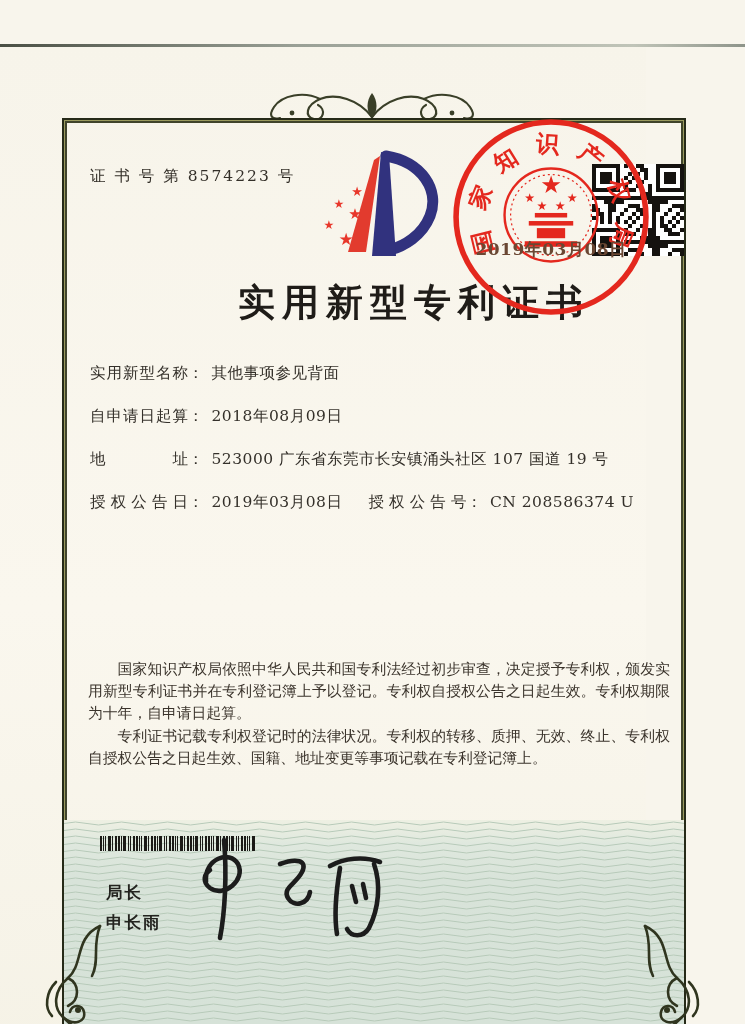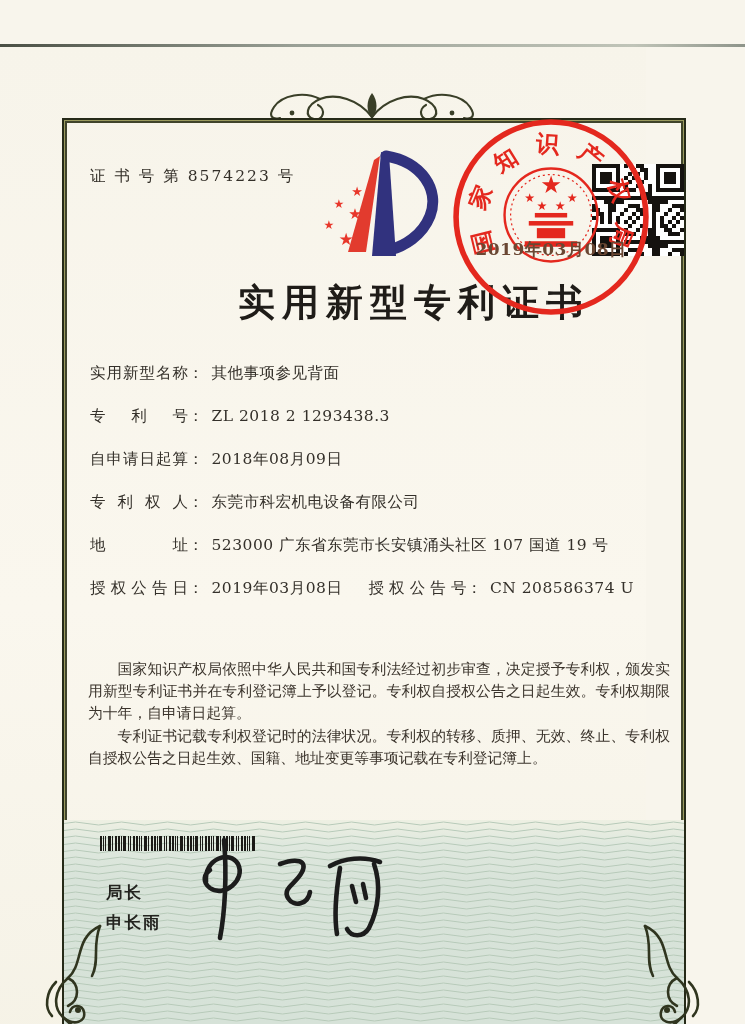--- a/index.html
+++ b/index.html
@@ -102,27 +102,21 @@
         </g>
     </svg>
 
     <h1 class="abs title">实用新型专利证书</h1>
 
     <div class="abs fields">
       <div class="frow">
         <span class="flabel">实用新型名称</span><span class="fcolon">：</span><span class="fvalue">其他事项参见背面</span>
       </div>
       <div class="frow">
-        <span class="flabel">专利号</span><span class="fcolon">：</span><span class="fvalue">ZL 2018 2 1293438.3</span>
-      </div>
-      <div class="frow">
         <span class="flabel">自申请日起算</span><span class="fcolon">：</span><span class="fvalue">2018年08月09日</span>
-      </div>
-      <div class="frow">
-        <span class="flabel">专利权人</span><span class="fcolon">：</span><span class="fvalue">东莞市科宏机电设备有限公司</span>
       </div>
       <div class="frow">
         <span class="flabel">地址</span><span class="fcolon">：</span><span class="fvalue">523000 广东省东莞市长安镇涌头社区 107 国道 19 号</span>
       </div>
       <div class="frow">
         <span class="flabel">授权公告日</span><span class="fcolon">：</span><span class="fvalue">2019年03月08日</span><span class="flabel g2">授权公告号</span><span class="fcolon">：</span><span class="fvalue">CN 208586374 U</span>
       </div>
     </div>
 
     <div class="abs bodytext">

